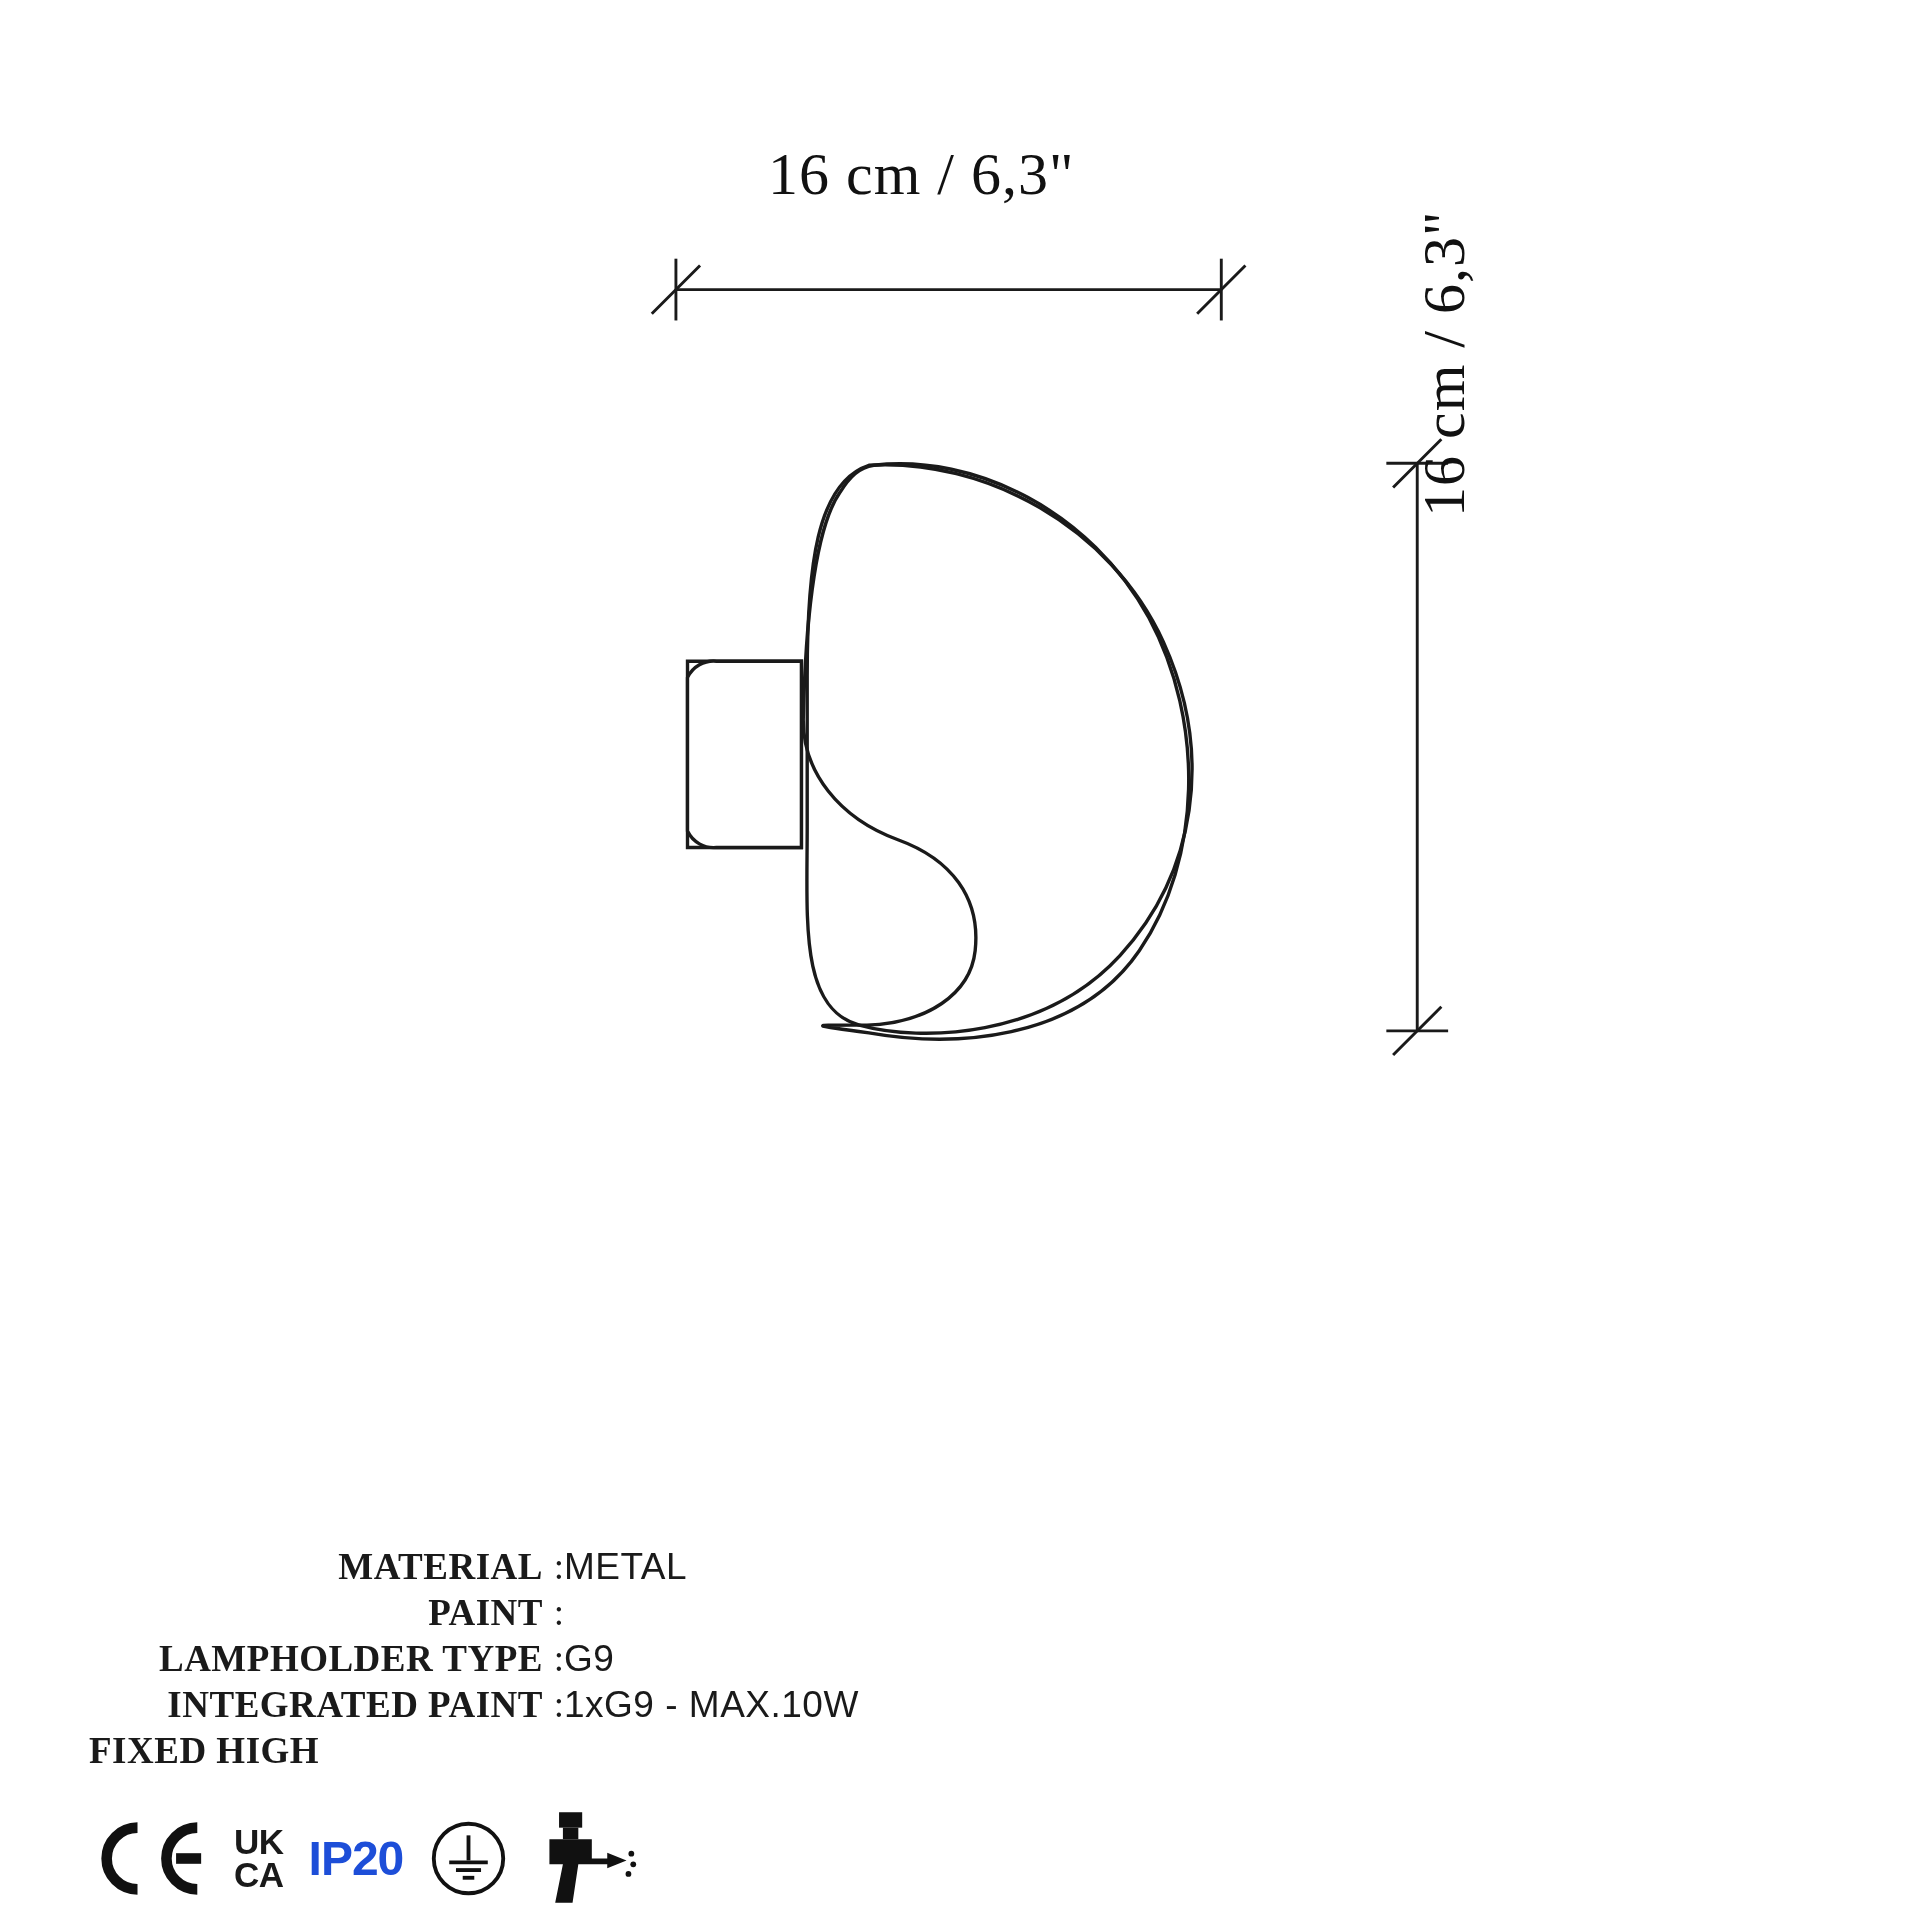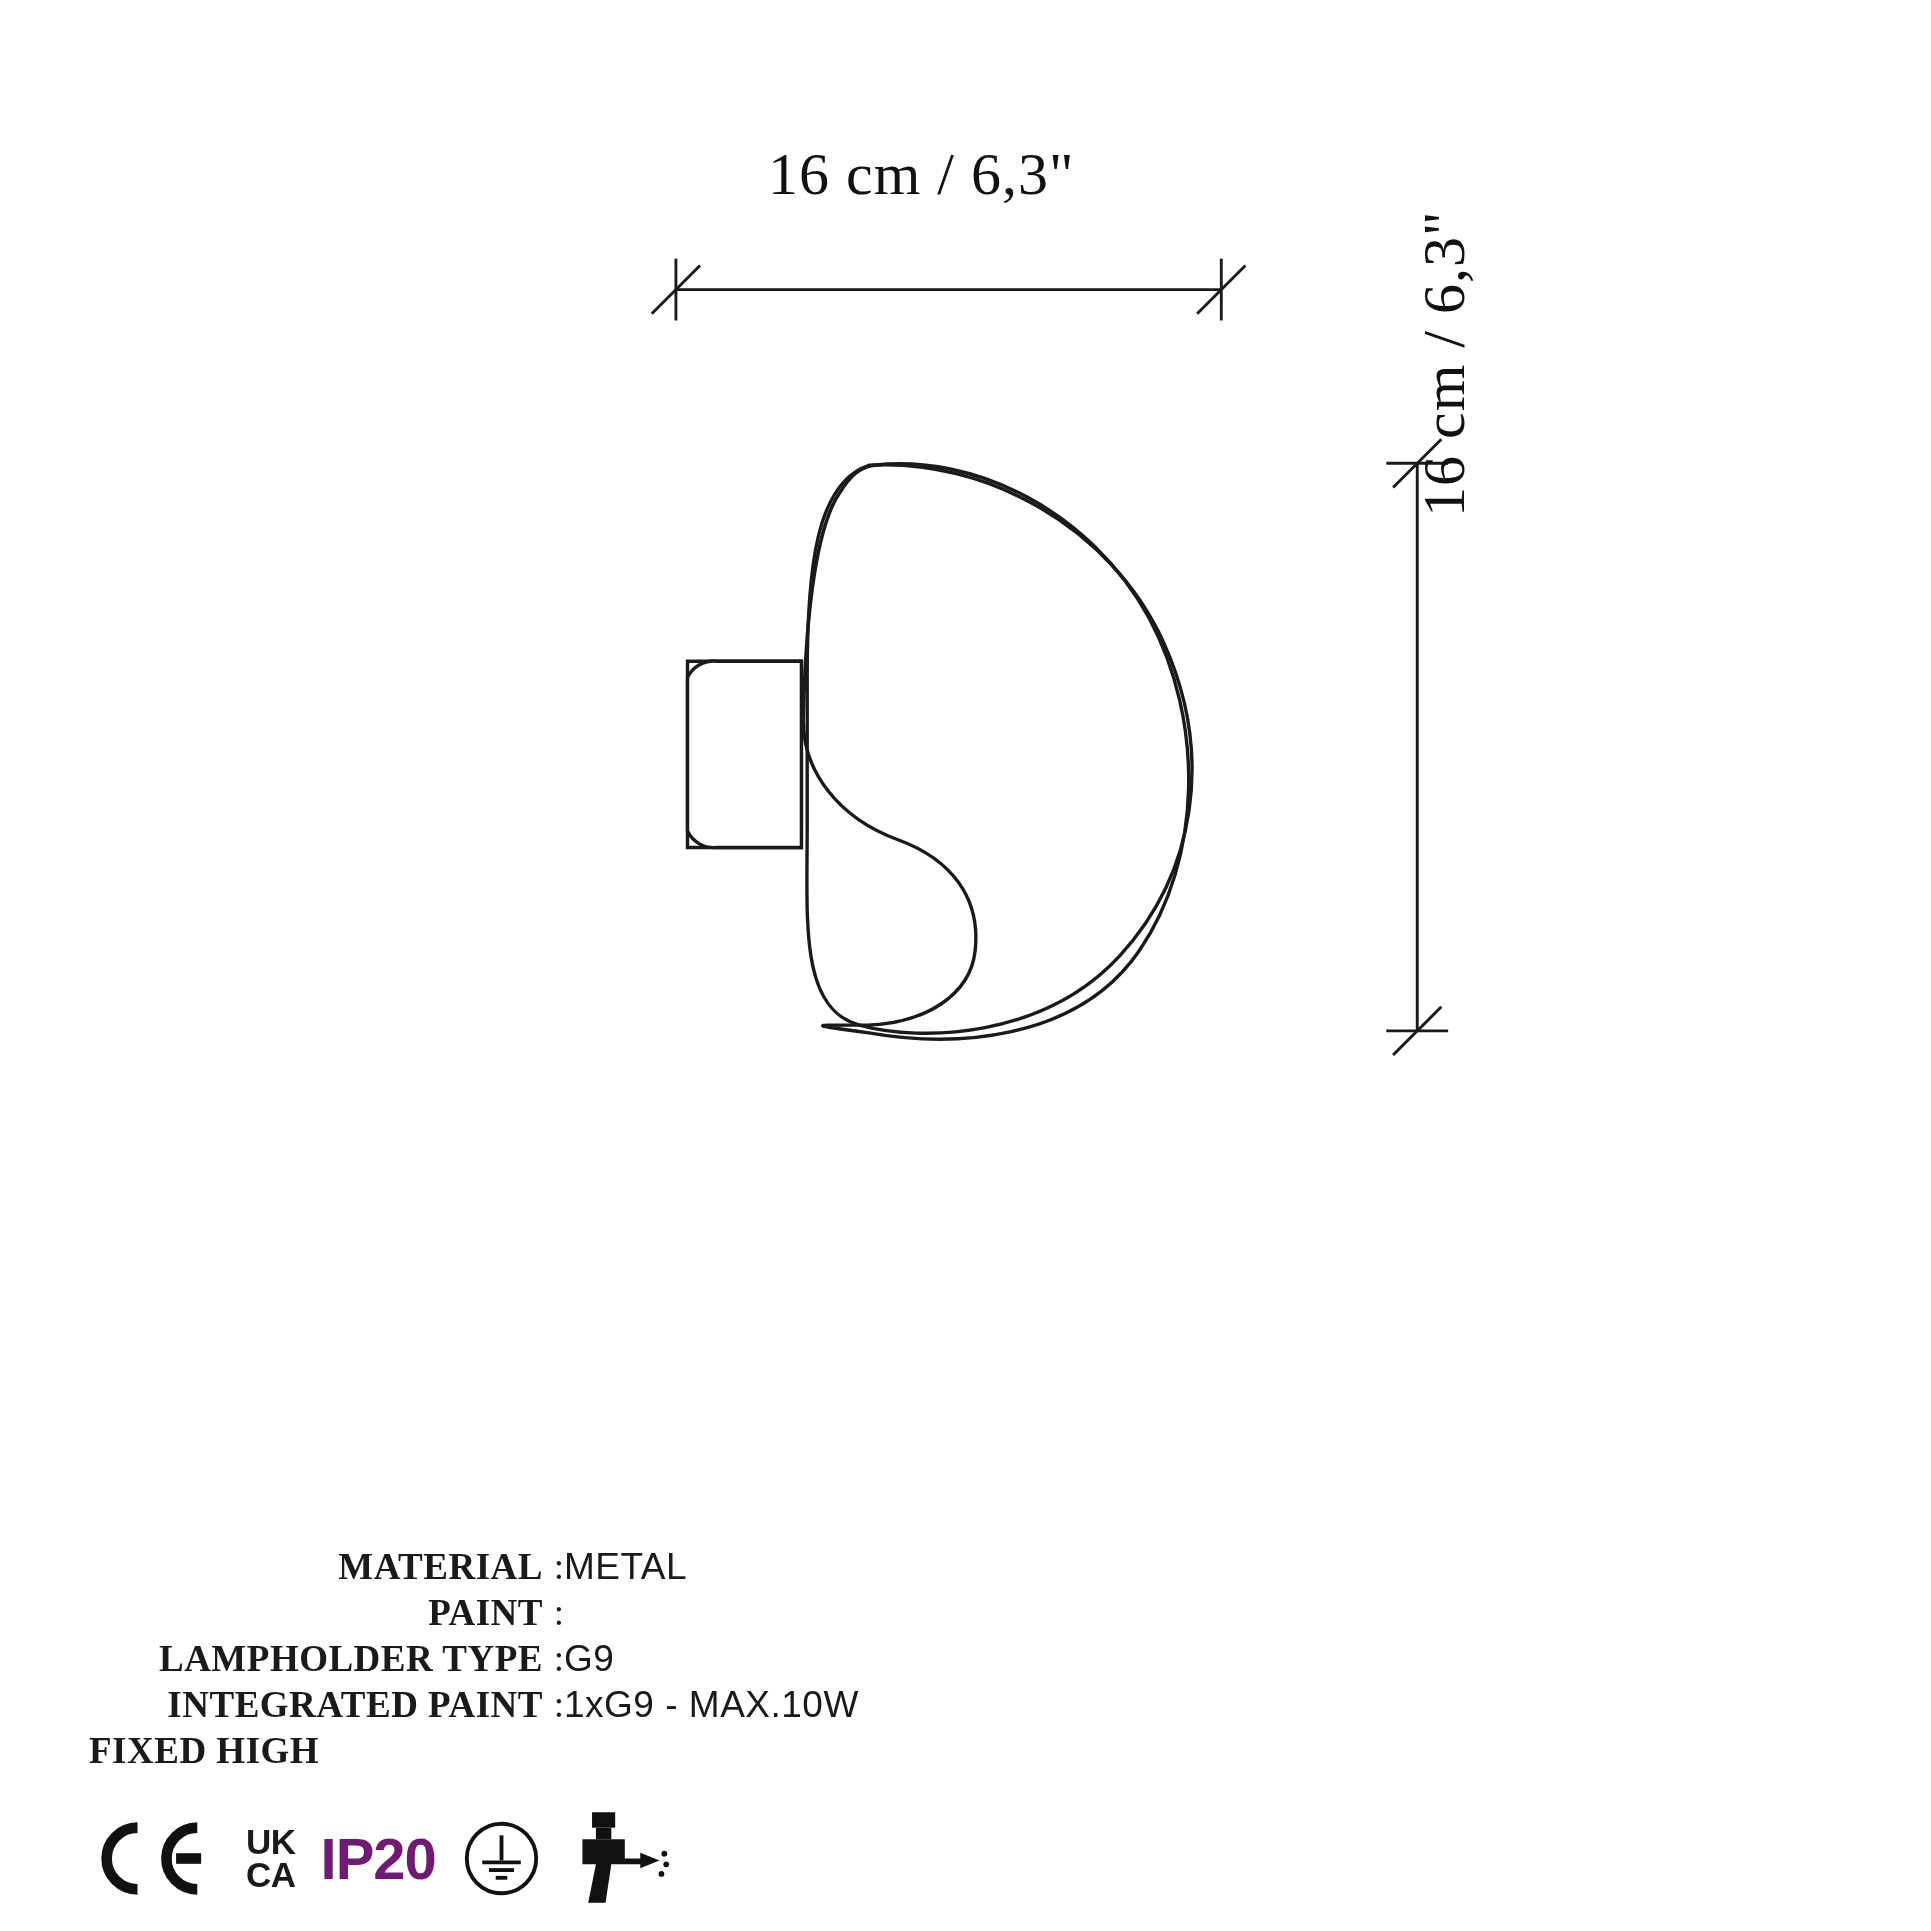--- a/index.html
+++ b/index.html
@@ -96,35 +96,34 @@
     align-items: center;
   }
   .cert-item {
     display: flex;
     align-items: center;
     margin-right: 25px;
   }
   #ip-rating {
     font-family: "Liberation Sans", sans-serif;
     font-weight: bold;
-    font-size: 58px;
+    font-size: 48px;
     letter-spacing: -1px;
     line-height: 1;
-    color: #701a75;
+    color: #1d4ed8;
   }
   .ukca-stack {
     display: flex;
     flex-direction: column;
     justify-content: center;
     font-family: "Liberation Sans", sans-serif;
     font-weight: bold;
     font-size: 35px;
     line-height: 0.92;
     letter-spacing: -0.5px;
-    margin-left: 12px;
   }
 </style>
 </head>
 <body>
 
 <div id="drawing-area">
 
   <svg id="drawing-svg" width="1931" height="1139" viewBox="0 0 2000 1180">
 
     <g stroke="#1a1a1a" stroke-width="3" fill="none">

